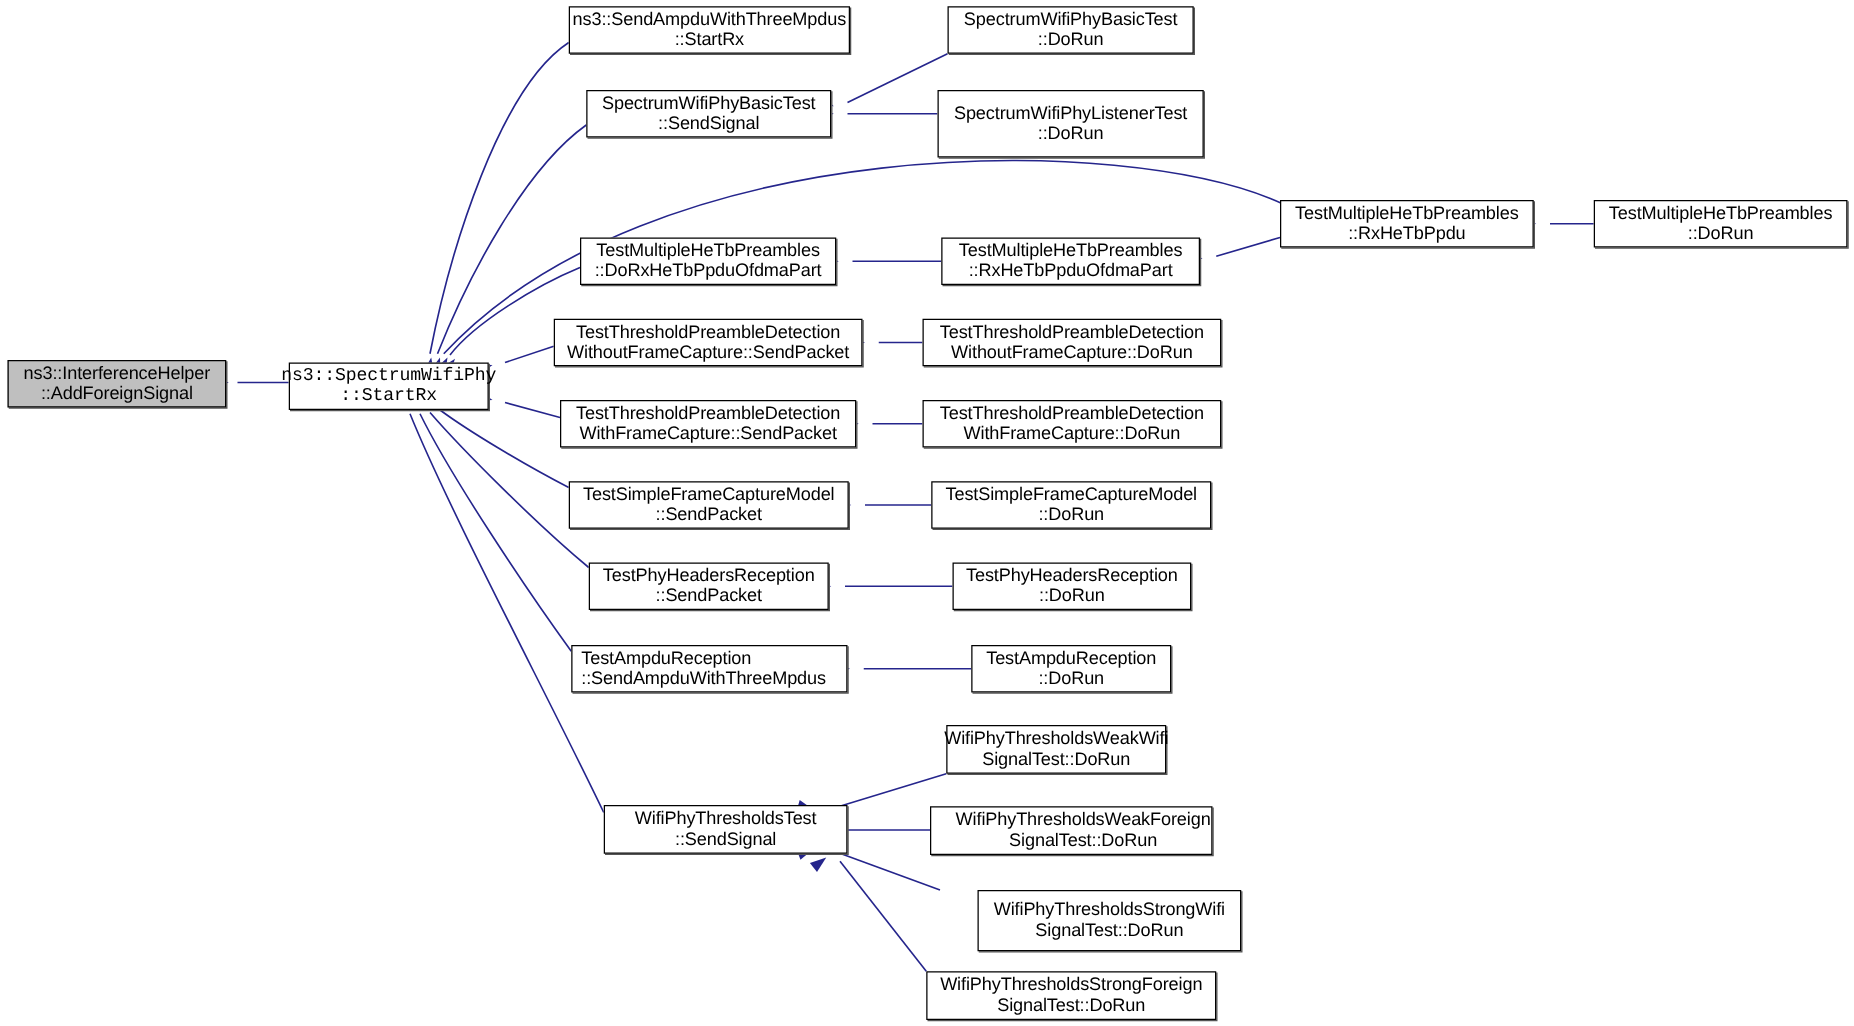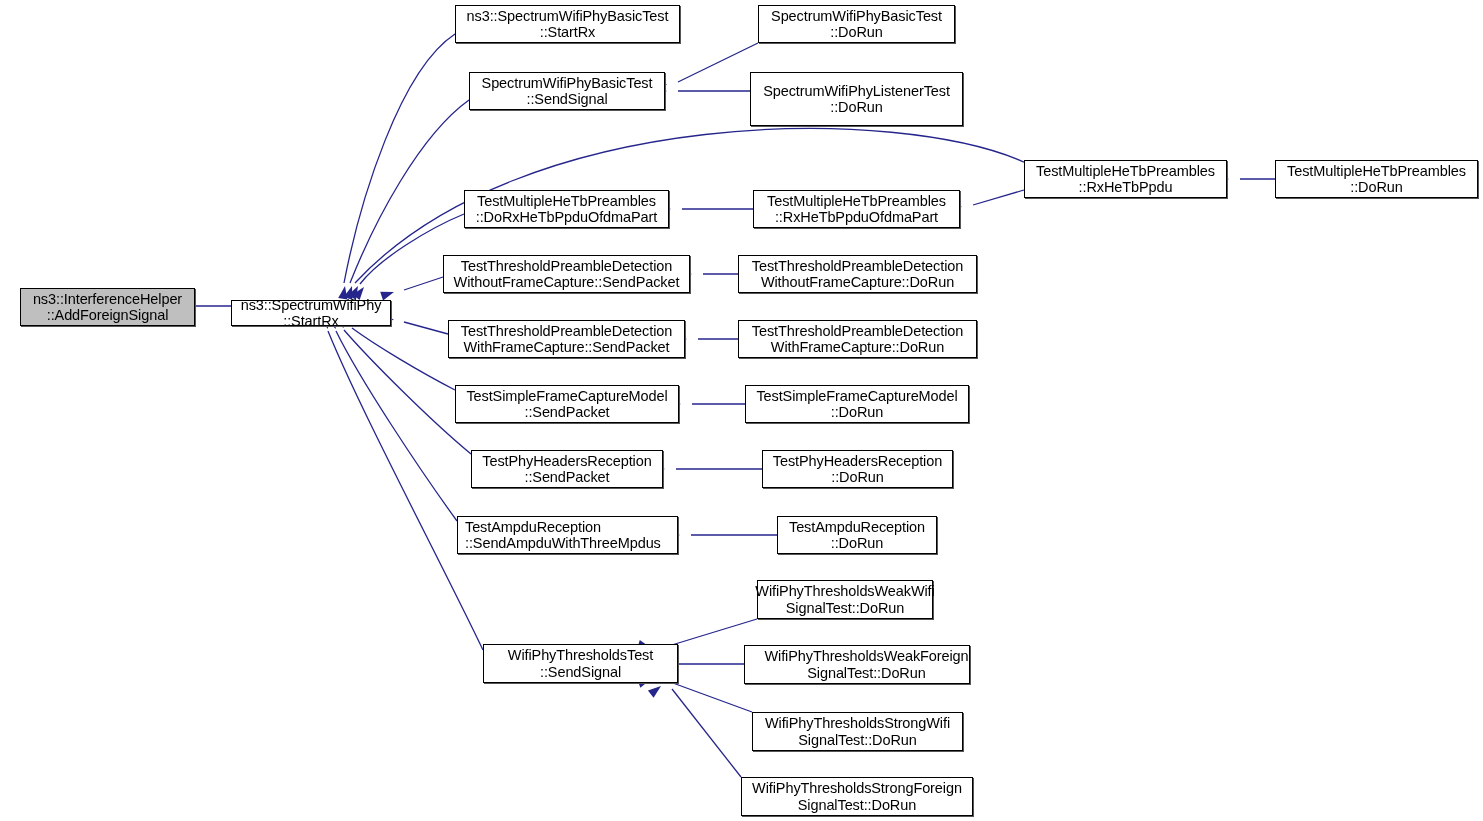--- a/index.html
+++ b/index.html
@@ -32,21 +32,20 @@
     justify-content: center;
     text-align: center;
     font-size: 14.5px;
     line-height: 16.5px;
     color: #000000;
     letter-spacing: -0.1px;
     box-shadow: 1px 1px 0 0 #555;
   }
   .node-box.highlight {
     background: #bfbfbf;
-    margin-left: 14px;
   }
   .node-box.left-align {
     justify-content: flex-start;
     text-align: left;
     padding-left: 7px;
   }
   .node-label {
     white-space: pre-line;
     display: block;
   }
@@ -118,26 +117,26 @@
         <polygon points="0,0 13,-4.6 13,4.6" class="edge-head" transform="translate(651,664) rotate(180)"></polygon>
         <polygon points="0,0 13,-4.6 13,4.6" class="edge-head" transform="translate(651,679) rotate(160)"></polygon>
         <polygon points="0,0 13,-4.6 13,4.6" class="edge-head" transform="translate(661,686) rotate(142)"></polygon>
       </g>
   </svg>
   <div id="nodes-layer">
       <div class="node-box highlight" style="left: 6px; top: 288px; width: 175px; height: 38px;">
         <span class="node-label">ns3::InterferenceHelper
 ::AddForeignSignal</span>
       </div>
-      <div class="node-box" style="left: 231px; top: 300px; width: 160px; height: 26px;">
+      <div class="node-box" style="left: 231px; top: 290px; width: 160px; height: 38px; font-family: Liberation Mono, monospace;">
         <span class="node-label">ns3::SpectrumWifiPhy
 ::StartRx</span>
       </div>
       <div class="node-box" style="left: 455px; top: 5px; width: 225px; height: 38px;">
-        <span class="node-label">ns3::SpectrumWifiPhyBasicTest
+        <span class="node-label">ns3::SendAmpduWithThreeMpdus
 ::StartRx</span>
       </div>
       <div class="node-box" style="left: 469px; top: 72px; width: 196px; height: 38px;">
         <span class="node-label">SpectrumWifiPhyBasicTest
 ::SendSignal</span>
       </div>
       <div class="node-box" style="left: 758px; top: 5px; width: 197px; height: 38px;">
         <span class="node-label">SpectrumWifiPhyBasicTest
 ::DoRun</span>
       </div>
@@ -206,21 +205,21 @@
 ::SendSignal</span>
       </div>
       <div class="node-box" style="left: 757px; top: 580px; width: 176px; height: 39px;">
         <span class="node-label">WifiPhyThresholdsWeakWifi
 SignalTest::DoRun</span>
       </div>
       <div class="node-box" style="left: 744px; top: 645px; width: 226px; height: 39px; padding-left: 19px;">
         <span class="node-label">WifiPhyThresholdsWeakForeign
 SignalTest::DoRun</span>
       </div>
-      <div class="node-box" style="left: 752px; top: 712px; width: 211px; height: 39px;">
+      <div class="node-box" style="left: 782px; top: 712px; width: 211px; height: 49px;">
         <span class="node-label">WifiPhyThresholdsStrongWifi
 SignalTest::DoRun</span>
       </div>
       <div class="node-box" style="left: 741px; top: 777px; width: 232px; height: 39px;">
         <span class="node-label">WifiPhyThresholdsStrongForeign
 SignalTest::DoRun</span>
       </div>
     </div>
 </div>
 

